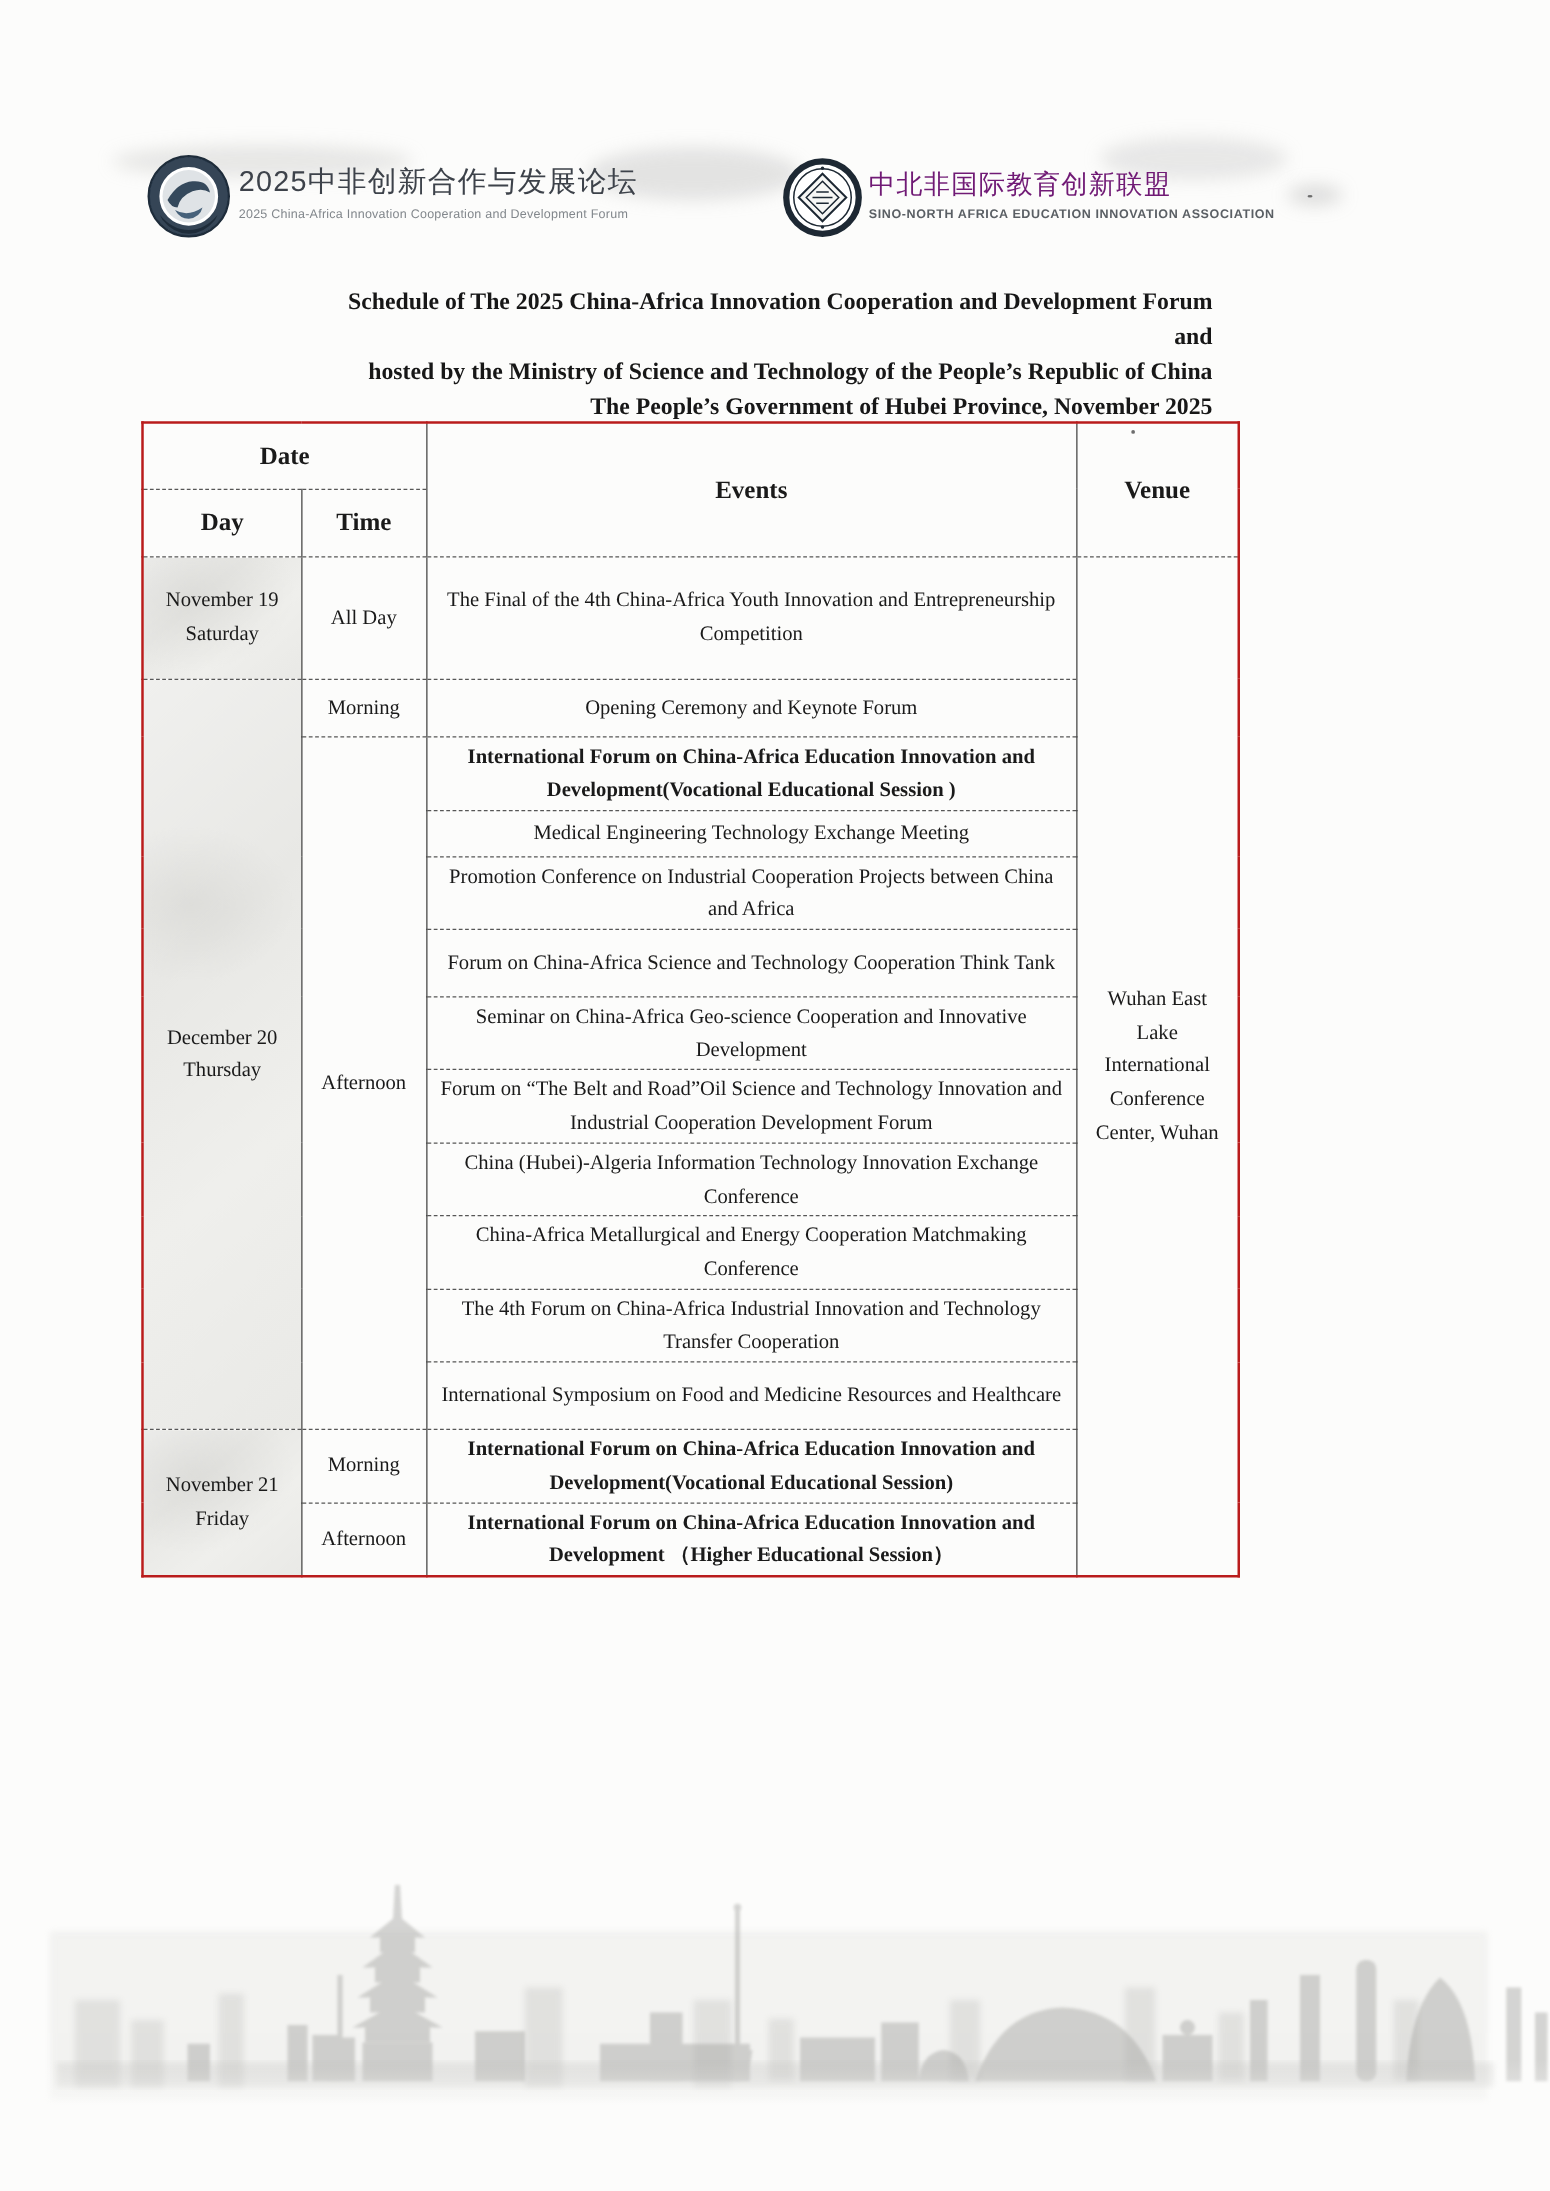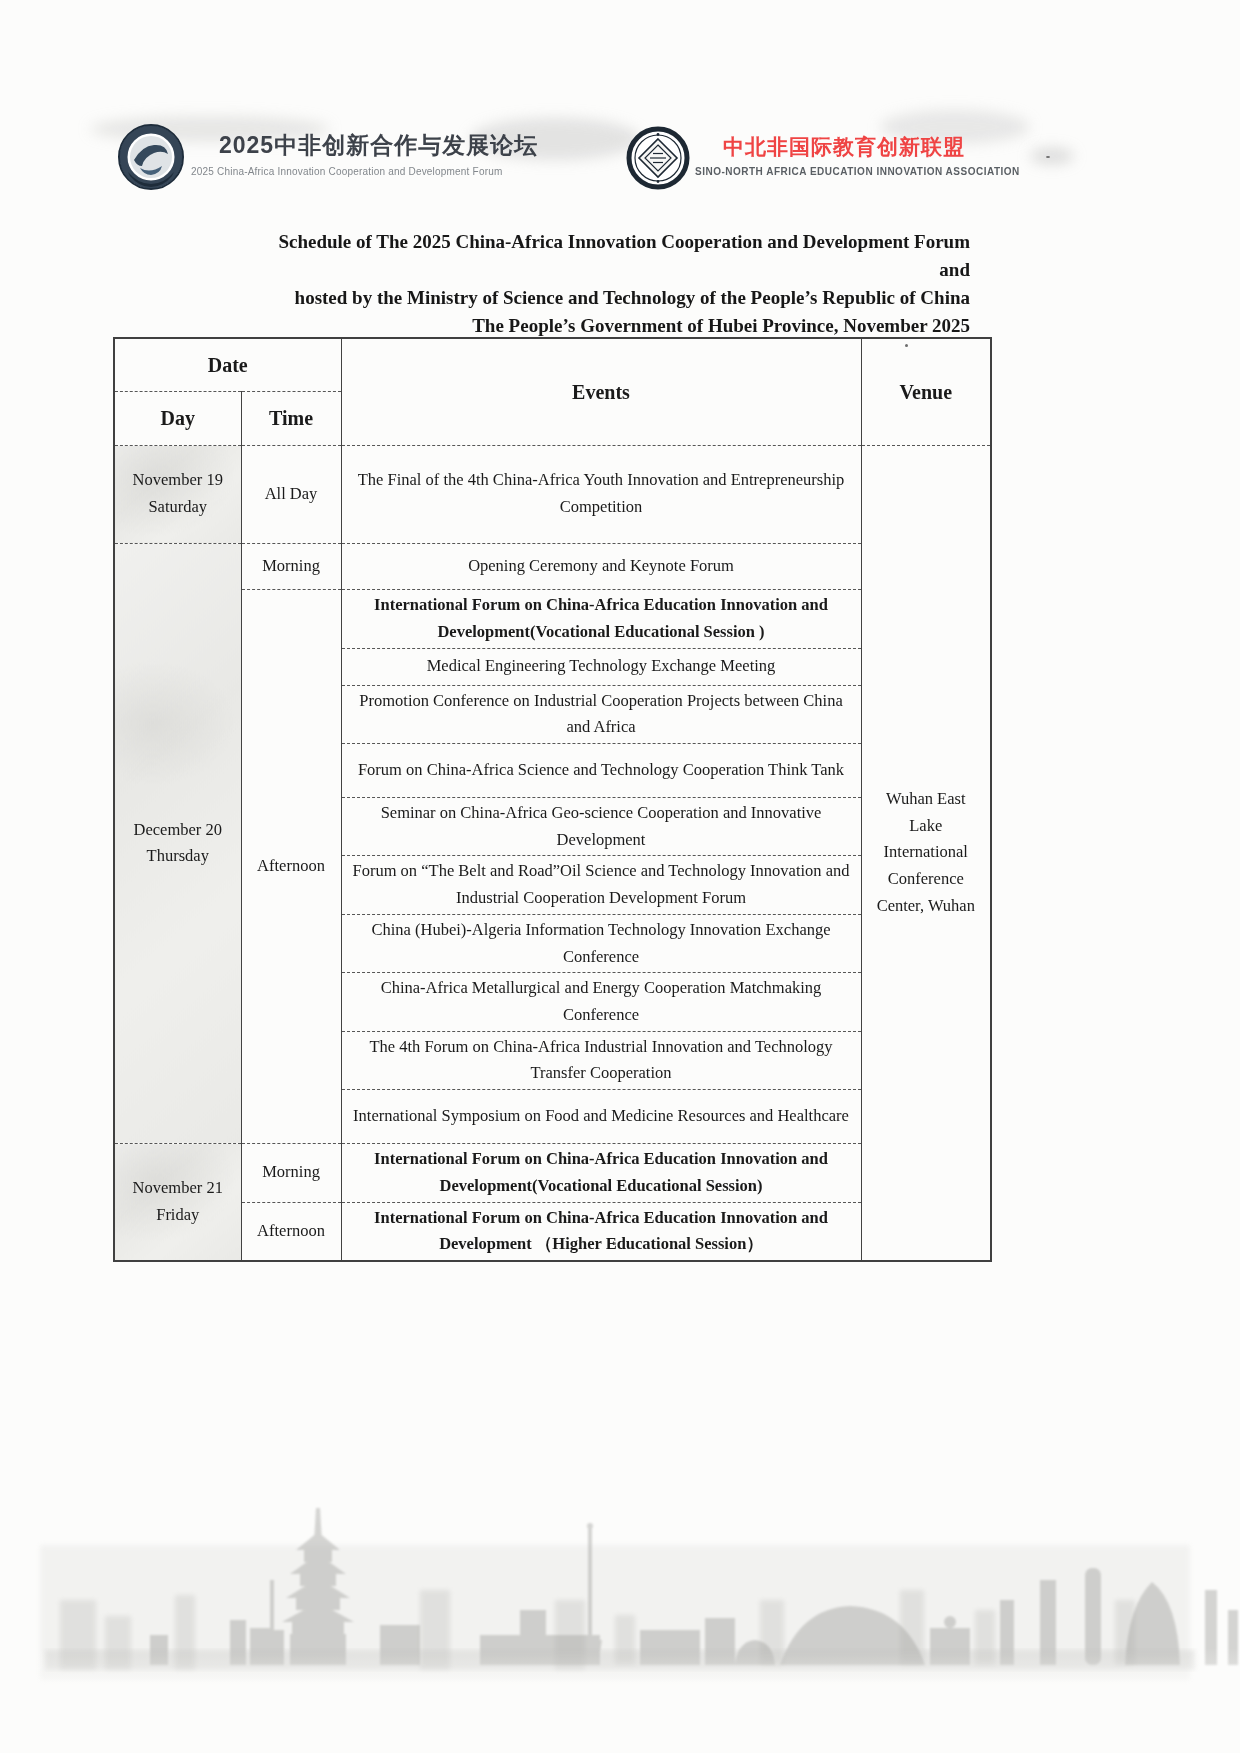--- a/index.html
+++ b/index.html
@@ -12,36 +12,36 @@
   .smudge{position:absolute; border-radius:50%; filter:blur(7px); pointer-events:none;}
   .s1{left:90px;  top:116px; width:240px; height:26px; background:rgba(175,175,172,.28);}
   .s2{left:470px; top:118px; width:170px; height:42px; background:rgba(170,170,168,.30);}
   .s3{left:880px; top:110px; width:150px; height:34px; background:rgba(175,175,172,.26);}
   .s4{left:1030px;top:148px; width:44px;  height:16px; background:rgba(150,150,148,.30);}
   .speck{position:absolute; background:#6d6d6d; border-radius:50%;}
   
   .logo-emblem{position:absolute;}
   .logo-text-left{position:absolute; left:191px; top:130px;}
   .logo-text-right{position:absolute; left:695px; top:133px;}
-  .logo-zh{font-family:"Liberation Sans", sans-serif; font-weight:700; color:#3d424a; letter-spacing:1px; white-space:nowrap;margin-left:28px;}
+  .logo-zh{font-family:"Liberation Sans", sans-serif; font-weight:400; color:#3d424a; letter-spacing:1px; white-space:nowrap;}
   .logo-text-left  .logo-zh{font-size:23px;}
-  .logo-text-right .logo-zh{font-size:21px; color:#ef4444;}
+  .logo-text-right .logo-zh{font-size:21px; color:#701a75;}
   .logo-en{font-family:"Liberation Sans", sans-serif; color:#82878c; white-space:nowrap;}
   .logo-text-left  .logo-en{font-size:10px;  margin-top:5px; letter-spacing:.2px;}
   .logo-text-right .logo-en{font-size:10px; margin-top:5px; letter-spacing:.5px; font-weight:700; color:#5a5f64;}
   
   .doc-title{
     position:absolute; left:120px; top:228px; width:850px;
     text-align:right; font-weight:700; font-size:19px; line-height:28px; color:#171717;
   }
   
   table.sched{
     position:absolute; left:113px; top:337px; width:877px;
     border-collapse:collapse; table-layout:fixed;
-    border:2px solid #404040;
+    border:2px solid #b91c1c;
   }
   table.sched th, table.sched td{
     border-left:1.5px solid #424242; border-right:1.5px solid #424242;
     border-top:1.5px dashed #565656; border-bottom:1.5px dashed #565656;
     text-align:center; vertical-align:middle;
     font-size:16.5px; line-height:1.62; color:#1a1a1a;
     padding:2px 8px; overflow:hidden;
   }
   table.sched th{font-size:20px; font-weight:700; line-height:1.3;}
   td.bold{font-weight:700; font-size:16.5px;}

